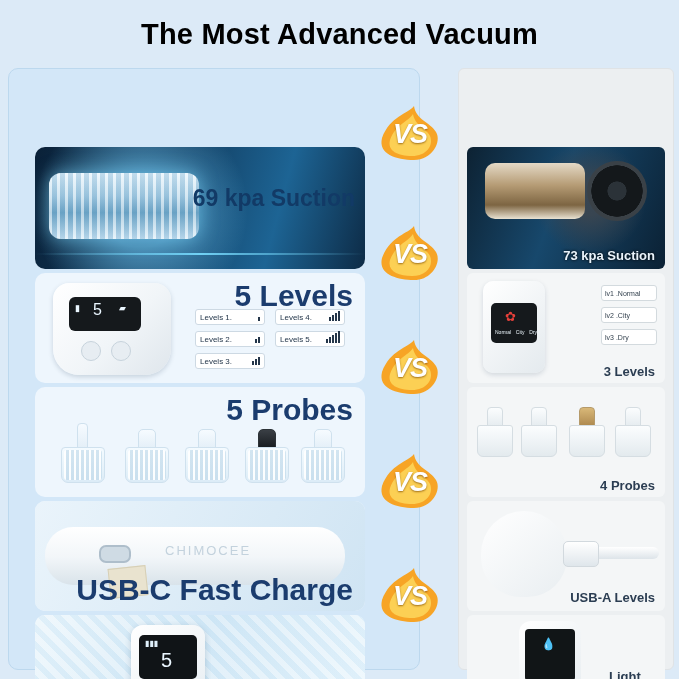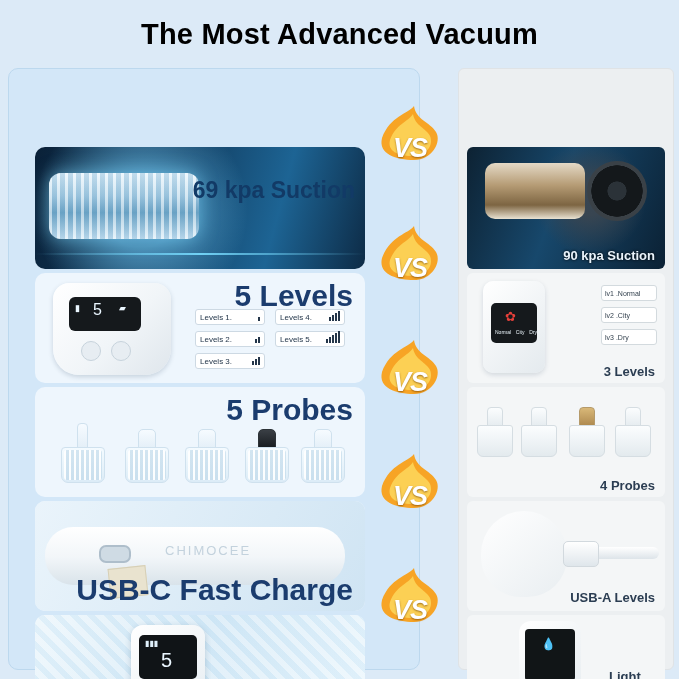--- a/index.html
+++ b/index.html
@@ -34,21 +34,21 @@
   .l1{top:78px;height:122px;}
   .l2{top:204px;height:110px;}
   .l3{top:318px;height:110px;}
   .l4{top:432px;height:110px;}
   .l5{top:546px;height:110px;}
 
   .lcard .cap{
     position:absolute;right:12px;
     font-size:30px;font-weight:bold;color:#1b3c6e;
   }
-  .l1 .cap{top:30px;right:10px;font-size:23px;color:#123a66;}
+  .l1 .cap{top:38px;right:10px;font-size:23px;color:#123a66;}
   .l2 .cap{top:6px;}
   .l3 .cap{top:6px;margin-left:17px;}
   .l4 .cap{bottom:4px;right:12px;}
 
   
   .rcard{
     position:absolute;left:8px;width:198px;
     background:#f4f6f7;border-radius:6px;overflow:hidden;
   }
   .r1{top:78px;height:122px;}
@@ -66,21 +66,21 @@
   .r4 .cap{bottom:6px;right:10px;}
   .r5 .cap{bottom:26px;right:8px;width:48px;text-align:left;line-height:15px;}
 
   
   .vs{
     position:absolute;left:374px;width:72px;height:72px;
   }
   .vs1{top:98px;} .vs2{top:218px;} .vs3{top:332px;}
   .vs4{top:446px;} .vs5{top:560px;}
   .vs .vstxt{
-    position:absolute;left:0;top:14px;width:72px;height:72px;
+    position:absolute;left:0;top:0;width:72px;height:72px;
     display:flex;align-items:center;justify-content:center;
     font-size:27px;font-weight:bold;font-style:italic;color:#ffffff;
     text-shadow:0 1px 2px rgba(120,70,0,.7);
     letter-spacing:-1px;
   }
 
   
   .photo1{
     position:absolute;left:0;top:0;width:330px;height:122px;
     background:
@@ -396,21 +396,21 @@
   <span class="vstxt">VS</span>
 </div>
 
 <div class="right-panel">
 
   <div class="rcard r1">
     <div class="rphoto1">
       <div class="rmotor"></div>
       <div class="rfan"></div>
     </div>
-    <div class="cap">90 kpa Suction</div>
+    <div class="cap">73 kpa Suction</div>
   </div>
 
   <div class="rcard r2">
     <div class="rdev">
       <div class="scr">
         <span style="position:absolute;left:14px;top:6px;color:#e6403a;font-size:13px;">✿</span>
         <span class="modes" style="top:26px;left:4px;width:42px;">
           <span>Normal</span>
           <span>City</span>
           <span>Dry</span>

